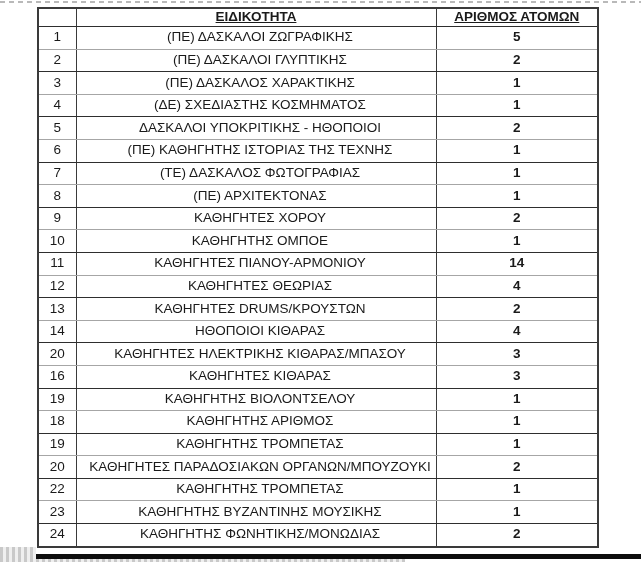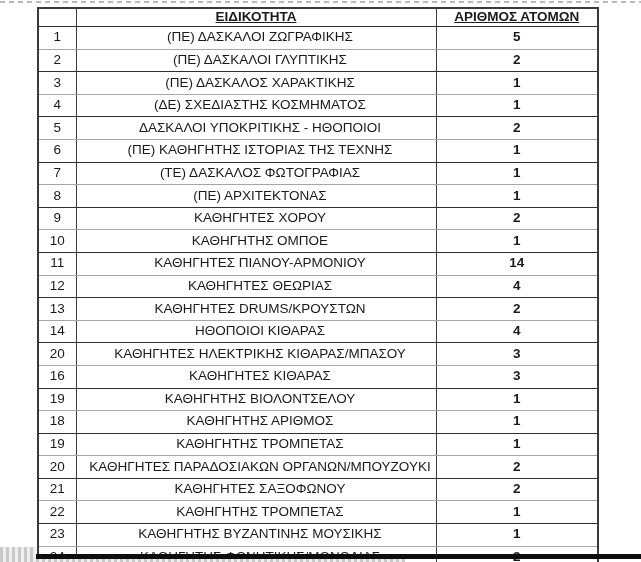--- a/index.html
+++ b/index.html
@@ -208,25 +208,20 @@
           <td class="col-idx">19</td>
           <td class="col-spec">ΚΑΘΗΓΗΤΗΣ ΤΡΟΜΠΕΤΑΣ</td>
           <td class="col-count">1</td>
         </tr>
         <tr>
           <td class="col-idx">20</td>
           <td class="col-spec">ΚΑΘΗΓΗΤΕΣ ΠΑΡΑΔΟΣΙΑΚΩΝ ΟΡΓΑΝΩΝ/ΜΠΟΥΖΟΥΚΙ</td>
           <td class="col-count">2</td>
         </tr>
         <tr>
-          <td class="col-idx">21</td>
-          <td class="col-spec">ΚΑΘΗΓΗΤΕΣ ΣΑΞΟΦΩΝΟΥ</td>
-          <td class="col-count">2</td>
-        </tr>
-        <tr>
           <td class="col-idx">22</td>
           <td class="col-spec">ΚΑΘΗΓΗΤΗΣ ΤΡΟΜΠΕΤΑΣ</td>
           <td class="col-count">1</td>
         </tr>
         <tr>
           <td class="col-idx">23</td>
           <td class="col-spec">ΚΑΘΗΓΗΤΗΣ ΒΥΖΑΝΤΙΝΗΣ ΜΟΥΣΙΚΗΣ</td>
           <td class="col-count">1</td>
         </tr>
         <tr>

